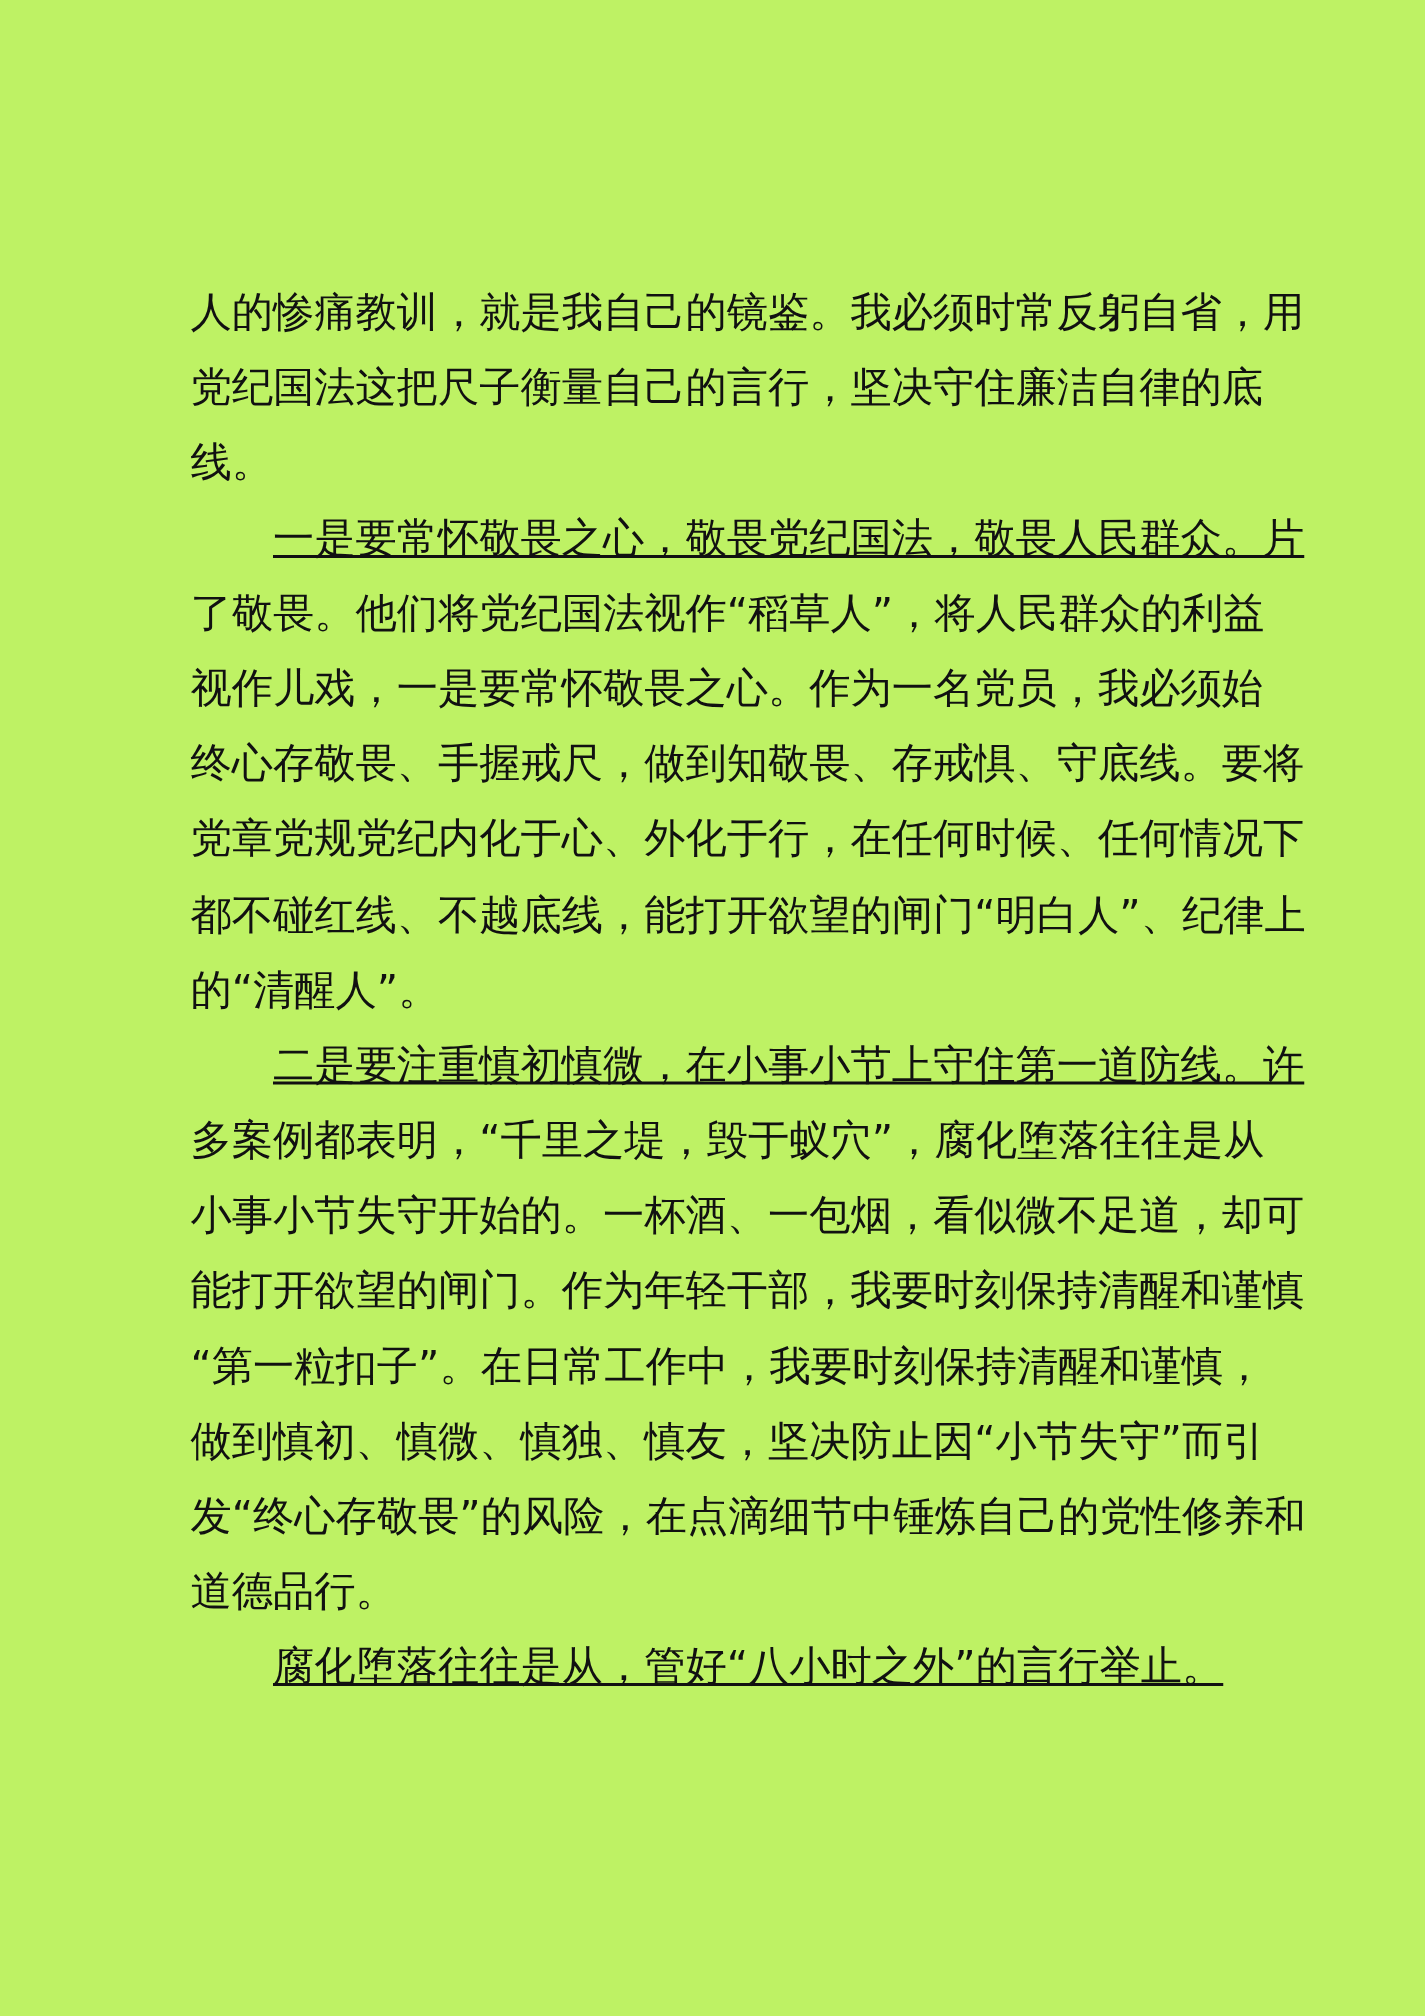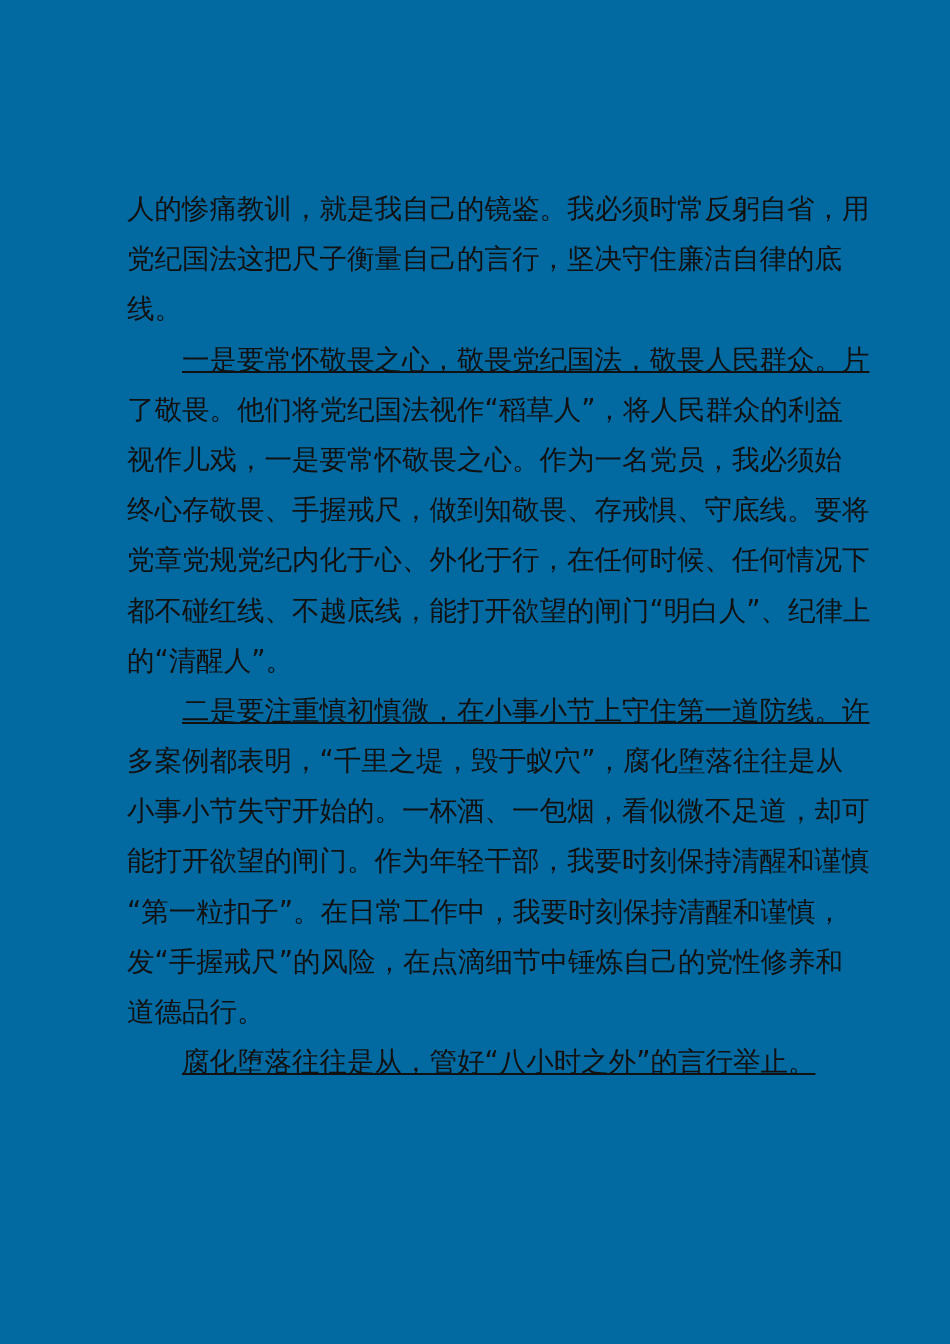--- a/index.html
+++ b/index.html
@@ -12,21 +12,21 @@
       height: 1344px;
       position: relative;
       overflow: hidden;
     }
     .page {
       position: absolute;
       left: 0;
       top: 0;
       width: 950px;
       height: 1344px;
-      background: #0369a1;
+      background: #bef264;
     }
     .text-block {
       position: absolute;
       left: 127px;
       top: 183px;
       width: 710px;
       font-family: "DejaVu Sans", "Liberation Sans", sans-serif;
       font-size: 27.5px;
       color: #111111;
     }
@@ -67,21 +67,22 @@
       <div class="line">都不碰红线、不越底线，能打开欲望的闸门“明白人”、纪律上</div>
       <div class="line last">的“清醒人”。</div>
     </div>
 
     <div class="paragraph">
       <div class="line indent">二是要注重慎初慎微，在小事小节上守住第一道防线。许</div>
       <div class="line">多案例都表明，“千里之堤，毁于蚁穴”，腐化堕落往往是从</div>
       <div class="line">小事小节失守开始的。一杯酒、一包烟，看似微不足道，却可</div>
       <div class="line">能打开欲望的闸门。作为年轻干部，我要时刻保持清醒和谨慎</div>
       <div class="line">“第一粒扣子”。在日常工作中，我要时刻保持清醒和谨慎，</div>
-      <div class="line">发“手握戒尺”的风险，在点滴细节中锤炼自己的党性修养和</div>
+      <div class="line">做到慎初、慎微、慎独、慎友，坚决防止因“小节失守”而引</div>
+      <div class="line">发“终心存敬畏”的风险，在点滴细节中锤炼自己的党性修养和</div>
       <div class="line last">道德品行。</div>
     </div>
 
     <div class="paragraph">
       <div class="line indent last">腐化堕落往往是从，管好“八小时之外”的言行举止。</div>
     </div>
 
   </div>
 </div>
 

